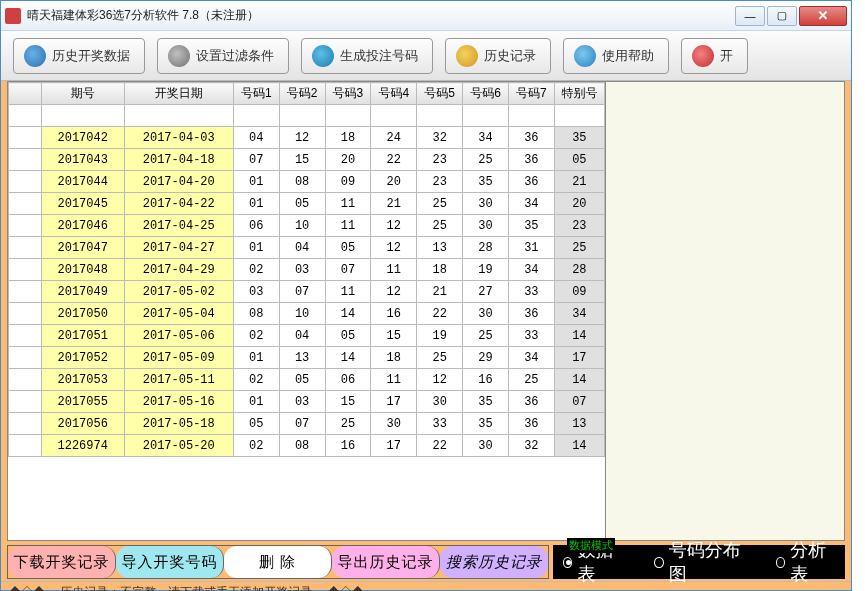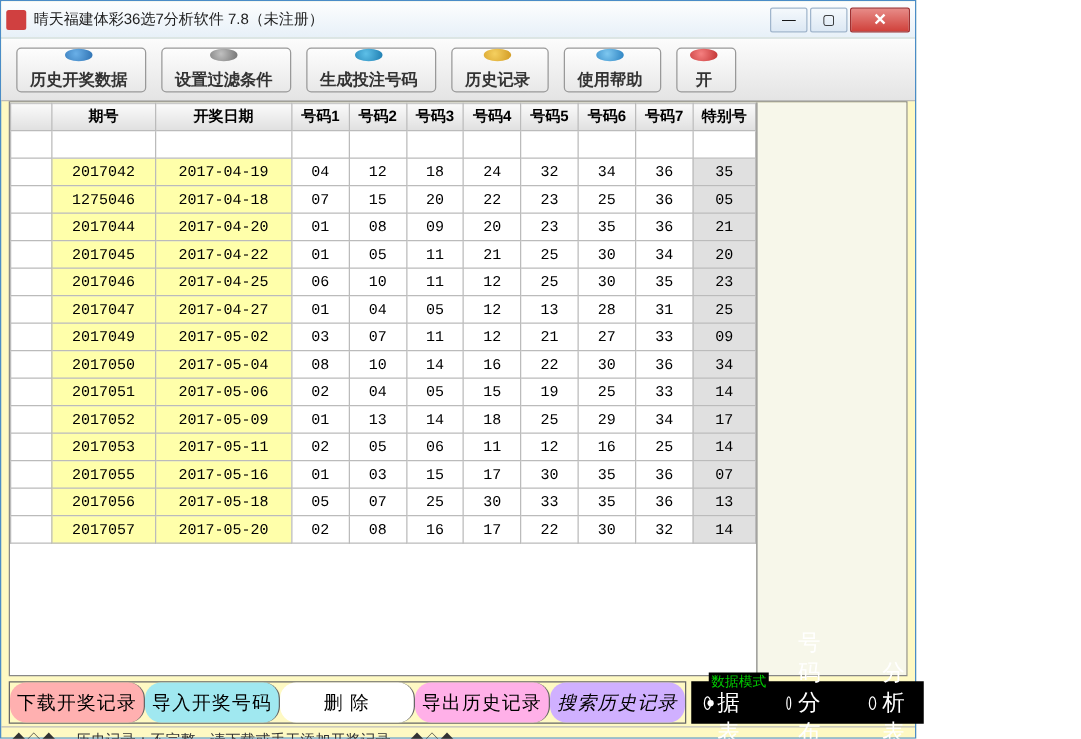--- a/index.html
+++ b/index.html
@@ -1,43 +1,43 @@
 <!DOCTYPE html>
 <html><head>
 <meta charset="utf-8">
 <style>
 * { box-sizing: border-box; margin: 0; padding: 0; }
 body { font-family: "Microsoft YaHei", "SimSun", Arial, sans-serif; font-size: 12px; background: #fff; overflow: hidden; }
 
-.window { width: 733px; height: 591px; border: 1px solid #4a8cc7; background: #fef9c3; position: relative; }
+.window { width: 852px; height: 591px; border: 1px solid #4a8cc7; background: #fdba74; position: relative; }
 
 .titlebar { height: 30px; background: linear-gradient(#fdfefe, #e7f0f8); display: flex; align-items: center; padding: 0 4px; border-bottom: 1px solid #c5d6e8; }
 .titlebar-icon { width: 16px; height: 16px; background: #d04040; margin-right: 6px; border-radius: 2px; }
 .titlebar-text { flex: 1; color: #222; font-size: 12px; }
 .win-controls { display: flex; gap: 2px; }
 .win-btn { width: 30px; height: 20px; border: 1px solid #a0b5cc; background: linear-gradient(#f5f9fc, #dce8f4); border-radius: 2px; display: flex; align-items: center; justify-content: center; font-size: 11px; cursor: pointer; }
 .win-btn.close { width: 48px; background: linear-gradient(#e78b87, #d0413b); border-color: #a03030; color: #fff; font-weight: bold; font-size: 13px; }
 
 .toolbar { height: 50px; background: linear-gradient(#fcfcfc, #e4e4e4); border-bottom: 1px solid #bbb; display: flex; align-items: center; padding: 0 12px; gap: 12px; }
-.tb-btn { height: 36px; padding: 0 14px 0 10px; background: linear-gradient(#fdfdfd, #e8e8e8); border: 1px solid #999; border-radius: 4px; display: flex; align-items: center; gap: 6px; cursor: pointer; font-size: 13px; font-weight: bold; color: #333; flex-direction: column; }
+.tb-btn { height: 36px; padding: 0 14px 0 10px; background: linear-gradient(#fdfdfd, #e8e8e8); border: 1px solid #999; border-radius: 4px; display: flex; align-items: center; gap: 6px; cursor: pointer; font-size: 13px; font-weight: normal; color: #333; }
 .tb-btn .ico { width: 22px; height: 22px; border-radius: 50%; display: inline-block; }
 .ico-history { background: radial-gradient(circle at 40% 40%, #6ab0e8, #2c6fb0); }
 .ico-filter { background: radial-gradient(circle at 40% 40%, #c0c0c0, #707070); }
 .ico-gen { background: radial-gradient(circle at 40% 40%, #5ec0e8, #1b7aae); }
 .ico-reg { background: radial-gradient(circle at 40% 40%, #f5d060, #d09820); }
 .ico-help { background: radial-gradient(circle at 40% 40%, #7ec8f0, #2a80c0); }
 .ico-open { background: radial-gradient(circle at 40% 40%, #f58080, #c03030); }
 
 .main-area { display: flex; height: 460px; border: 1px solid #888; margin: 0 6px; }
 .table-pane { width: 597px; overflow: auto; background: #fff; }
 .side-pane { flex: 1; background: #f7f7ea; border-left: 1px solid #888; }
 
 table { border-collapse: collapse; width: 100%; table-layout: fixed; }
 th, td { border: 1px solid #bbb; text-align: center; height: 22px; font-size: 12px; font-family: "Courier New", monospace; }
-th { background: linear-gradient(#fafafa, #e0e0e0); font-weight: bold; font-family: "SimSun", sans-serif; }
+th { background: linear-gradient(#fafafa, #e0e0e0); font-weight: normal; font-family: "SimSun", sans-serif; }
 .col-sel { width: 30px; }
 .col-issue { width: 76px; }
 .col-date { width: 100px; }
 .col-num { width: 42px; }
 .col-sp { width: 46px; }
 td.issue, td.date { background: #ffffaa; }
 td.special { background: #e0e0e0; }
 tr.empty td { background: #fff; }
 
 .bottom-bar { display: flex; height: 34px; margin: 4px 6px 0 6px; }
@@ -128,33 +128,33 @@
               <td></td>
               <td></td>
               <td></td>
               <td></td>
               <td></td>
               <td></td>
             </tr>
             <tr>
               <td></td>
               <td class="issue">2017042</td>
-              <td class="date">2017-04-19</td>
+              <td class="date">2017-04-03</td>
               <td>04</td>
               <td>12</td>
               <td>18</td>
               <td>24</td>
               <td>32</td>
               <td>34</td>
               <td>36</td>
               <td class="special">35</td>
             </tr>
             <tr>
               <td></td>
-              <td class="issue">1275046</td>
+              <td class="issue">2017043</td>
               <td class="date">2017-04-18</td>
               <td>07</td>
               <td>15</td>
               <td>20</td>
               <td>22</td>
               <td>23</td>
               <td>25</td>
               <td>36</td>
               <td class="special">05</td>
             </tr>
@@ -202,20 +202,33 @@
               <td class="issue">2017047</td>
               <td class="date">2017-04-27</td>
               <td>01</td>
               <td>04</td>
               <td>05</td>
               <td>12</td>
               <td>13</td>
               <td>28</td>
               <td>31</td>
               <td class="special">25</td>
+            </tr>
+            <tr>
+              <td></td>
+              <td class="issue">2017048</td>
+              <td class="date">2017-04-29</td>
+              <td>02</td>
+              <td>03</td>
+              <td>07</td>
+              <td>11</td>
+              <td>18</td>
+              <td>19</td>
+              <td>34</td>
+              <td class="special">28</td>
             </tr>
             <tr>
               <td></td>
               <td class="issue">2017049</td>
               <td class="date">2017-05-02</td>
               <td>03</td>
               <td>07</td>
               <td>11</td>
               <td>12</td>
               <td>21</td>
@@ -296,21 +309,21 @@
               <td>07</td>
               <td>25</td>
               <td>30</td>
               <td>33</td>
               <td>35</td>
               <td>36</td>
               <td class="special">13</td>
             </tr>
             <tr>
               <td></td>
-              <td class="issue">2017057</td>
+              <td class="issue">1226974</td>
               <td class="date">2017-05-20</td>
               <td>02</td>
               <td>08</td>
               <td>16</td>
               <td>17</td>
               <td>22</td>
               <td>30</td>
               <td>32</td>
               <td class="special">14</td>
             </tr>

